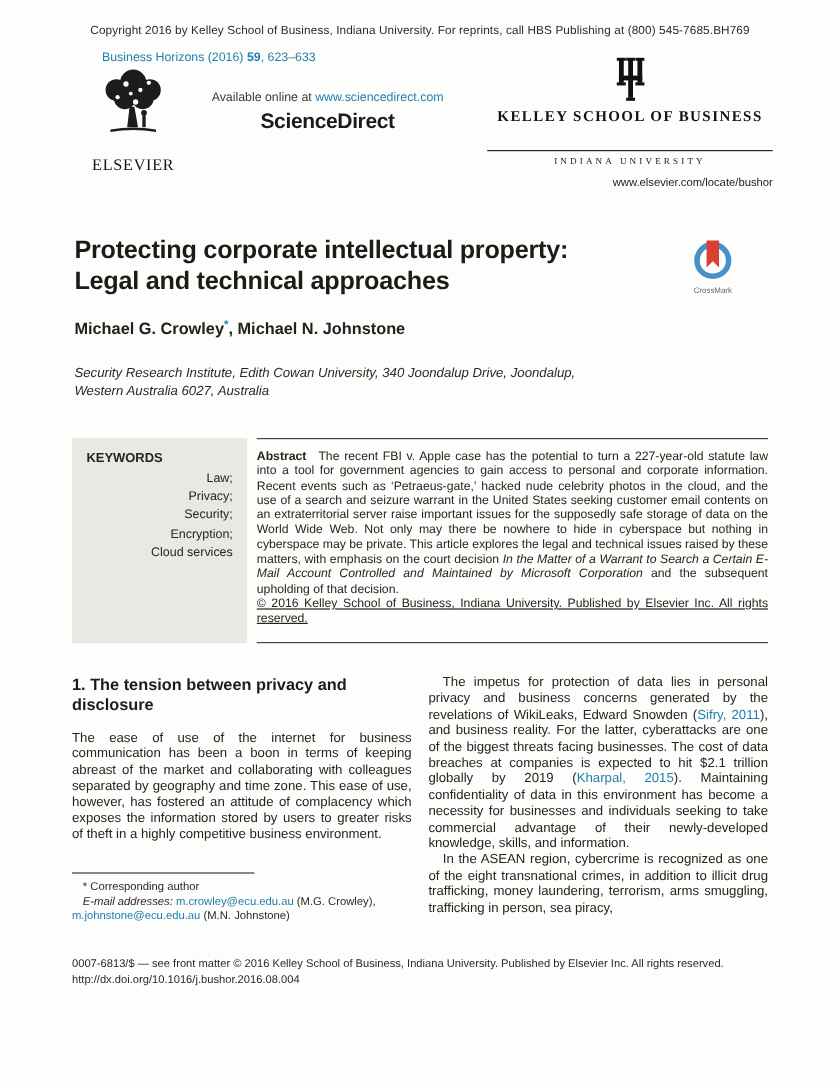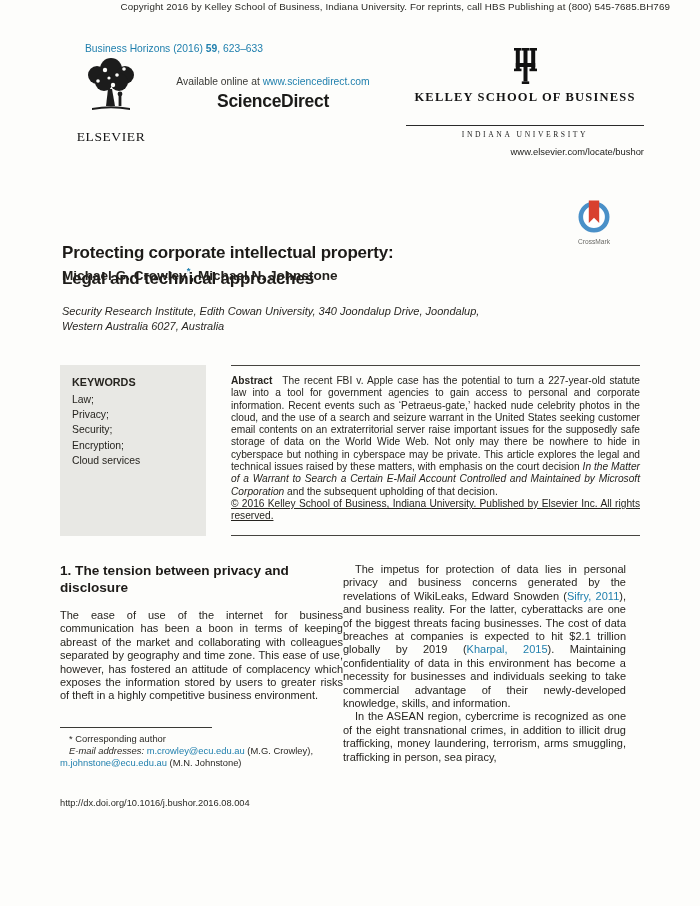--- a/index.html
+++ b/index.html
@@ -5,22 +5,22 @@
   html,body { margin:0; padding:0; background:#ffffff; }
   .page {
     position:relative; width:700px; height:906px; margin:0 auto;
     background:#fdfdfb; font-family:"Liberation Sans", sans-serif;
     color:#26241f; overflow:hidden;
   }
   .teal { color:#1f7fad; }
 
   
   .topline {
-    position:absolute; top:1px; left:30px; right:30px;
-    display:flex; justify-content:flex-end;
+    position:absolute; top:20px; left:30px; right:30px;
+    display:flex; justify-content:center;
     font-size:9.8px; color:#2a2a26; letter-spacing:.1px;
   }
 
   
   .citation {
     position:absolute; top:43px; left:85px;
     font-size:10.3px; color:#1f7fad;
   }
   .citation .vol { font-weight:bold; }
 
@@ -43,43 +43,43 @@
     border-bottom:1px solid #2a2a2a; margin-top:2px;
   }
   .university-wordmark {
     font-family:"Liberation Serif", serif; font-size:7.6px; color:#242424;
     letter-spacing:2.6px; margin-top:4px;
   }
   .journal-url { font-size:9.4px; color:#1c1c1a; text-align:right; margin-top:7px; }
 
   
   .title-block { position:absolute; top:196px; left:62px; width:500px;
-    font-size:17px; font-weight:bold; color:#1d1b18; line-height:26px; letter-spacing:-.2px;margin-top:44px; }
+    font-size:21px; font-weight:bold; color:#1d1b18; line-height:26px; letter-spacing:-.2px; }
   .crossmark-block { position:absolute; top:199px; left:574px; width:40px; text-align:center; }
   .crossmark-label { font-size:6.6px; color:#6a6a66; margin-top:1px; }
   .authors { position:absolute; top:265px; left:62px; font-size:13.6px; font-weight:bold; color:#23211d; }
   .authors sup { color:#1f7fad; font-size:9.5px; }
   .affiliation { position:absolute; top:304px; left:62px; width:490px;
     font-size:11px; font-style:italic; line-height:14.5px; color:#2a2824; }
 
   
   .abstract-band { position:absolute; top:365px; left:60px; width:580px;
-    display:flex; gap:25px; align-items:stretch; }
+    display:flex; gap:8px; align-items:stretch; }
   .keywords-box { width:122px; background:#e8e8e4; padding:11px 12px 10px 12px; }
   .keywords-heading { font-size:10.8px; font-weight:bold; margin-bottom:4px; }
-  .keyword-item { font-size:10.4px; line-height:15.2px; }
+  .keyword-item { font-size:10.4px; line-height:15.2px;text-align:right; }
   .abstract-col { flex:1; border-top:1px solid #46443f; border-bottom:1px solid #46443f;
     padding:9px 0 12px 0; }
   .abstract-text { font-size:10.2px; line-height:12.3px; text-align:justify; color:#26241f; }
   .abstract-text .abs-head { font-weight:bold; padding-right:10px;margin-top:44px; }
   .abstract-text .case { font-style:italic; }
   .abstract-copy { font-size:10.2px; line-height:12.3px; text-align:justify; margin-top:0;text-decoration:underline; }
 
   
-  .body-cols { position:absolute; top:563px; left:60px; width:580px; display:flex; }
+  .body-cols { position:absolute; top:563px; left:60px; width:580px; display:flex; gap:14px; }
   .col { width:283px; }
   .section-heading { font-size:13.6px; font-weight:bold; line-height:16.5px; color:#1d1b18; }
   .para { font-size:11px; line-height:13.4px; text-align:justify; margin-top:13px; }
   .para-indent { text-indent:12px; margin-top:0; }
   .col-right .para { margin-top:0; }
   .cite { color:#1f7fad; }
 
   
   .footnote { margin-top:24px; }
   .footnote-rule { width:152px; border-top:1px solid #3a3a36; margin-bottom:5px; }
@@ -221,16 +221,17 @@
     </div>
     <div class="col col-right">
       <div class="para para-indent">
         <span>The impetus for protection of data lies in personal privacy and business concerns generated by the revelations of WikiLeaks, Edward Snowden (</span><span class="cite">Sifry, 2011</span><span>), and business reality. For the latter, cyberattacks are one of the biggest threats facing businesses. The cost of data breaches at companies is expected to hit $2.1 trillion globally by 2019 (</span><span class="cite">Kharpal, 2015</span><span>). Maintaining confidentiality of data in this environment has become a necessity for businesses and individuals seeking to take commercial advantage of their newly-developed knowledge, skills, and information.</span>
       </div>
       <div class="para para-indent">In the ASEAN region, cybercrime is recognized as one of the eight transnational crimes, in addition to illicit drug trafficking, money laundering, terrorism, arms smuggling, trafficking in person, sea piracy,</div>
     </div>
   </div>
 
   <div class="footer">
+    <div class="footer-line">0007-6813/$ — see front matter © 2016 Kelley School of Business, Indiana University. Published by Elsevier Inc. All rights reserved.</div>
     <div class="footer-line teal">http://dx.doi.org/10.1016/j.bushor.2016.08.004</div>
   </div>
 
 </div>
 
 </body></html>

